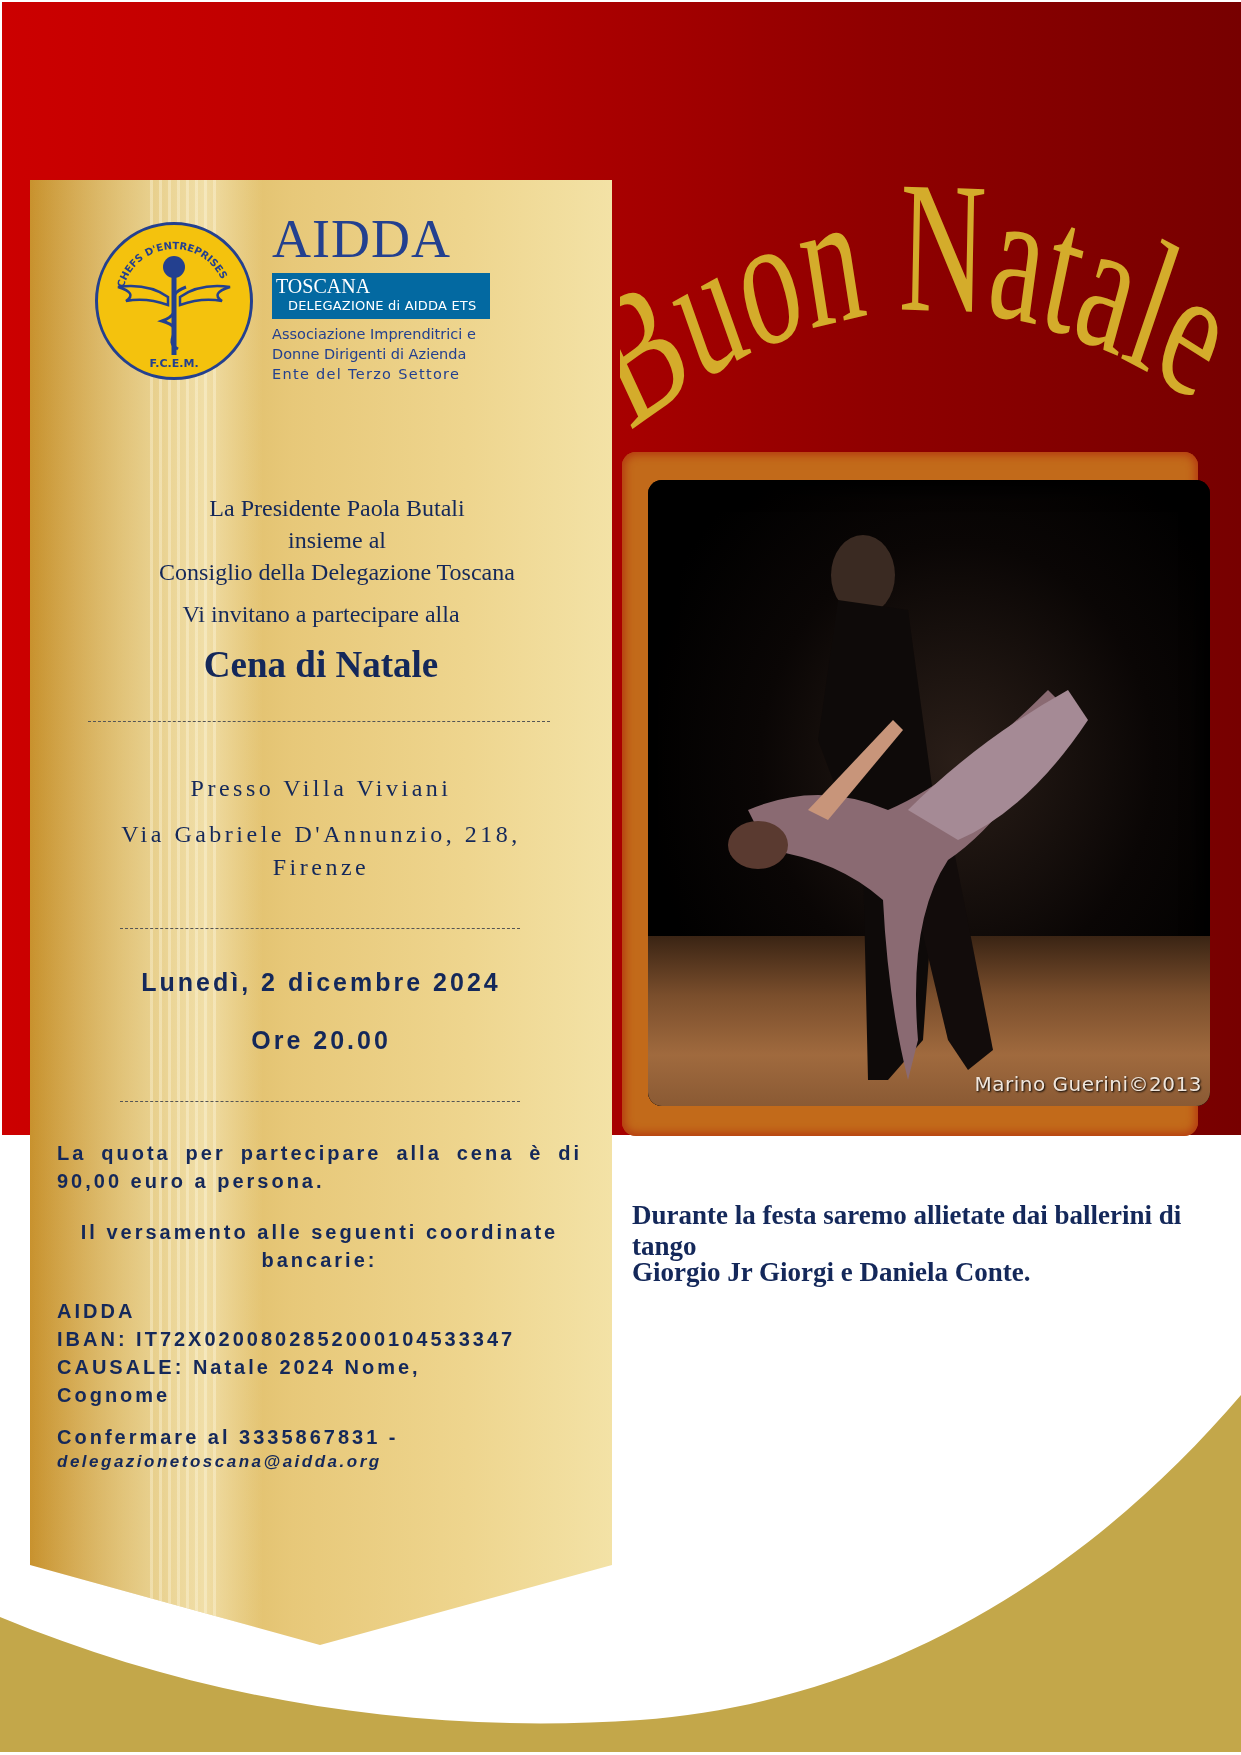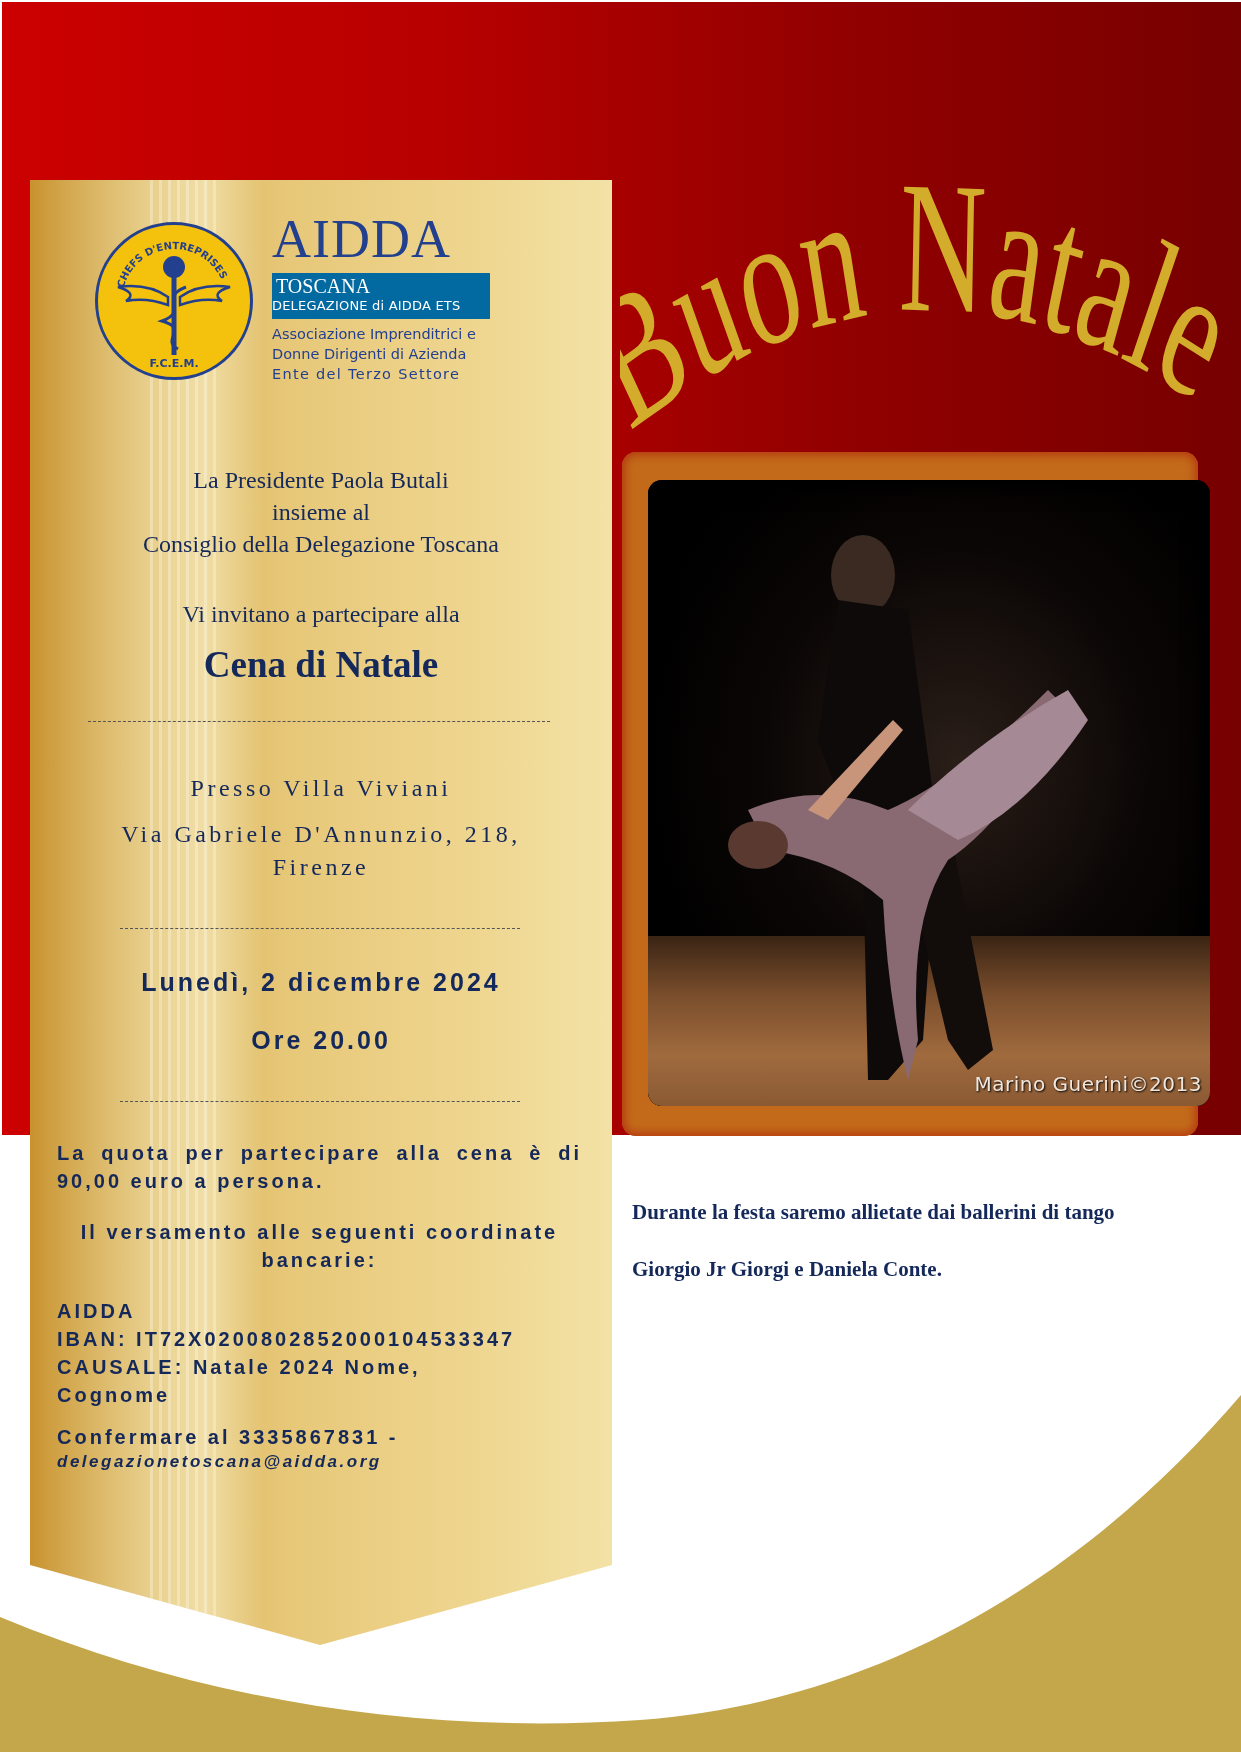--- a/index.html
+++ b/index.html
@@ -13,42 +13,42 @@
       linear-gradient(90deg, rgba(255,255,255,0) 0%, rgba(255,250,220,0.55) 30%, rgba(255,255,255,0) 40%),
       linear-gradient(90deg,#c8922e 0%,#d9b45a 20%,#e7c879 45%,#eed58e 75%,#f3e2a6 100%); }
   .gold-panel::before { content:""; position:absolute; left:120px; top:0; width:70px; height:100%;
     background:repeating-linear-gradient(90deg, rgba(255,250,230,0.35) 0 3px, rgba(255,255,255,0) 3px 9px); }
   .logo-circle { position:absolute; left:95px; top:222px; width:158px; height:158px; border-radius:50%;
     background:#f4c20d; border:3px solid #23408f; box-sizing:border-box; }
   .logo-circle svg { position:absolute; left:0; top:0; }
   .aidda-title { position:absolute; left:272px; top:212px; font-family:"Liberation Serif", serif; font-size:54px; color:#23408f; line-height:1; letter-spacing:1px; }
   .aidda-band { position:absolute; left:272px; top:273px; width:218px; height:46px; background:#0369a1; color:#fff; }
   .band-top { position:absolute; left:4px; top:2px; font-family:"Liberation Serif", serif; font-size:20px; }
-  .band-bottom { position:absolute; left:0; top:25px; font-family:"DejaVu Sans", sans-serif; font-size:13px; letter-spacing:0.2px; }
+  .band-bottom { position:absolute; left:16px; top:25px; font-family:"DejaVu Sans", sans-serif; font-size:13px; letter-spacing:0.2px; }
   .aidda-sub { position:absolute; left:272px; top:324px; font-family:"DejaVu Sans", sans-serif; font-size:14.5px; color:#23408f; line-height:20px; }
   .aidda-sub div:last-child { letter-spacing:1.3px; }
   .navy { color:#14285a; }
   .center-block { position:absolute; left:30px; width:582px; text-align:center; }
   .serif-l { font-family:"Liberation Serif", serif; font-size:24px; line-height:32px; }
   .heading { font-family:"Liberation Serif", serif; font-size:37px; font-weight:bold; }
   .dash { position:absolute; height:0; border-top:1.5px dashed #555; }
   .spaced { font-family:"Liberation Serif", serif; font-size:24px; letter-spacing:3.5px; line-height:33px; }
   .spaced-b { font-family:Liberation Sans, sans-serif; font-size:25px; letter-spacing:3px; font-weight:bold; }
   .left-text { position:absolute; left:57px; width:525px; font-family:Liberation Sans, sans-serif; font-weight:bold; font-size:20px; letter-spacing:3px; color:#14285a; line-height:28px; }
   .email { font-style:italic; font-size:17px; letter-spacing:2.5px; line-height:22px; }
   .buon-natale { position:absolute; left:620px; top:170px; width:610px; height:290px; }
   .photo-frame { position:absolute; left:622px; top:452px; width:576px; height:684px; border-radius:14px;
     background:#c26a1a; box-shadow:0 0 8px 3px #b53a10 inset; }
   .photo { position:absolute; left:26px; top:28px; width:562px; height:626px; border-radius:14px; overflow:hidden;
     background:radial-gradient(ellipse at 55% 45%, #2a1e18 0%, #0a0605 45%, #000 75%);
     box-shadow:0 0 18px 10px #000 inset; }
   .floor { position:absolute; left:0; bottom:0; width:100%; height:170px;
     background:linear-gradient(180deg,#3a2414 0%,#7a4e2c 35%,#a06a3e 70%,#8a5a34 100%); }
   .credit { position:absolute; right:8px; bottom:10px; font-family:"DejaVu Sans", sans-serif; font-size:20px; color:#f0e6dc; text-shadow:1px 1px 2px #000; letter-spacing:0.5px; }
-  .right-text { position:absolute; left:632px; width:590px; font-family:"Liberation Serif", serif; font-weight:bold; font-size:21px; color:#14285a; }
+  .right-text { position:absolute; left:632px; width:590px; font-family:"Liberation Serif", serif; font-weight:bold; font-size:27px; color:#14285a; }
 </style>
 </head>
 <body>
 
 <div class="red-bg"></div>
 
 <svg class="wave" viewBox="0 0 1241 1755">
   <path d="M0,1617 C200,1700 420,1735 640,1720 C900,1700 1100,1560 1241,1395 L1241,1752 L0,1752 Z" fill="#c3a74a"></path>
 </svg>
 
@@ -70,21 +70,21 @@
 <div class="aidda-band">
   <div class="band-top">TOSCANA</div>
   <div class="band-bottom">DELEGAZIONE di AIDDA ETS</div>
 </div>
 <div class="aidda-sub">
   <div>Associazione Imprenditrici e</div>
   <div>Donne Dirigenti di Azienda</div>
   <div>Ente del Terzo Settore</div>
 </div>
 
-<div class="center-block navy serif-l" style="top:464px;">
+<div class="center-block navy serif-l" style="top:492px;margin-left:16px;">
   <div>La Presidente Paola Butali</div>
   <div>insieme al</div>
   <div>Consiglio della Delegazione Toscana</div>
 </div>
 <div class="center-block navy serif-l" style="top:598px;">Vi invitano a partecipare alla</div>
 <div class="center-block navy heading" style="top:643px;">Cena di Natale</div>
 
 <div class="dash" style="left:88px; top:721px; width:462px;"></div>
 
 <div class="center-block navy spaced" style="top:772px;">Presso Villa Viviani</div>

